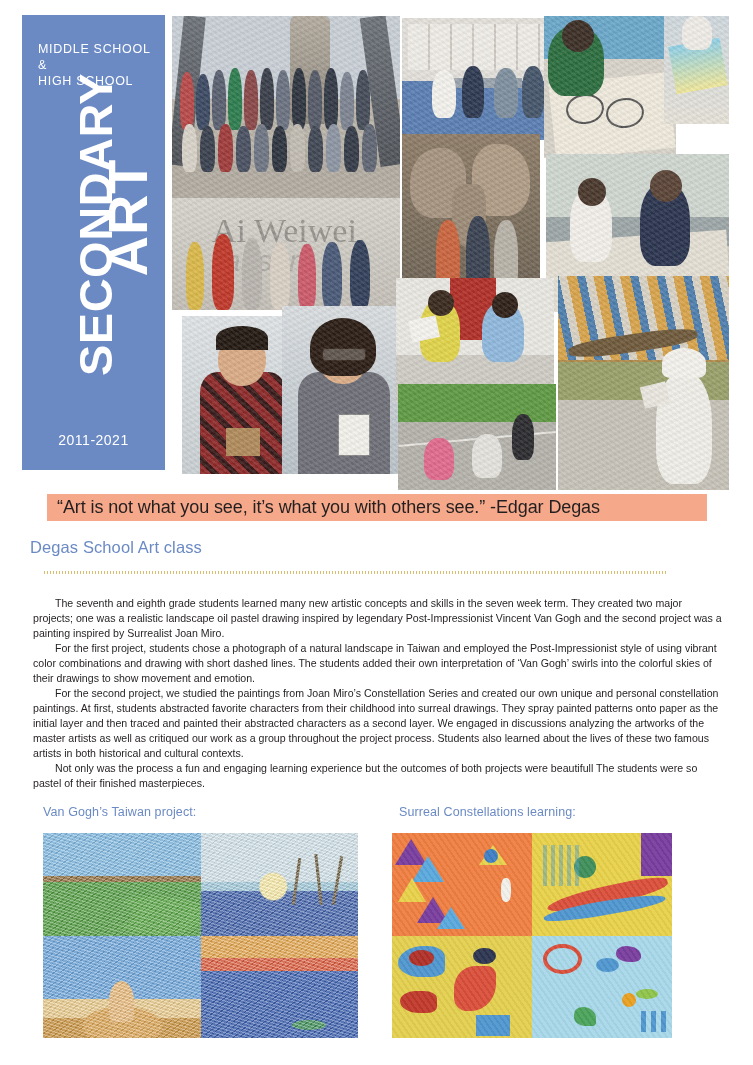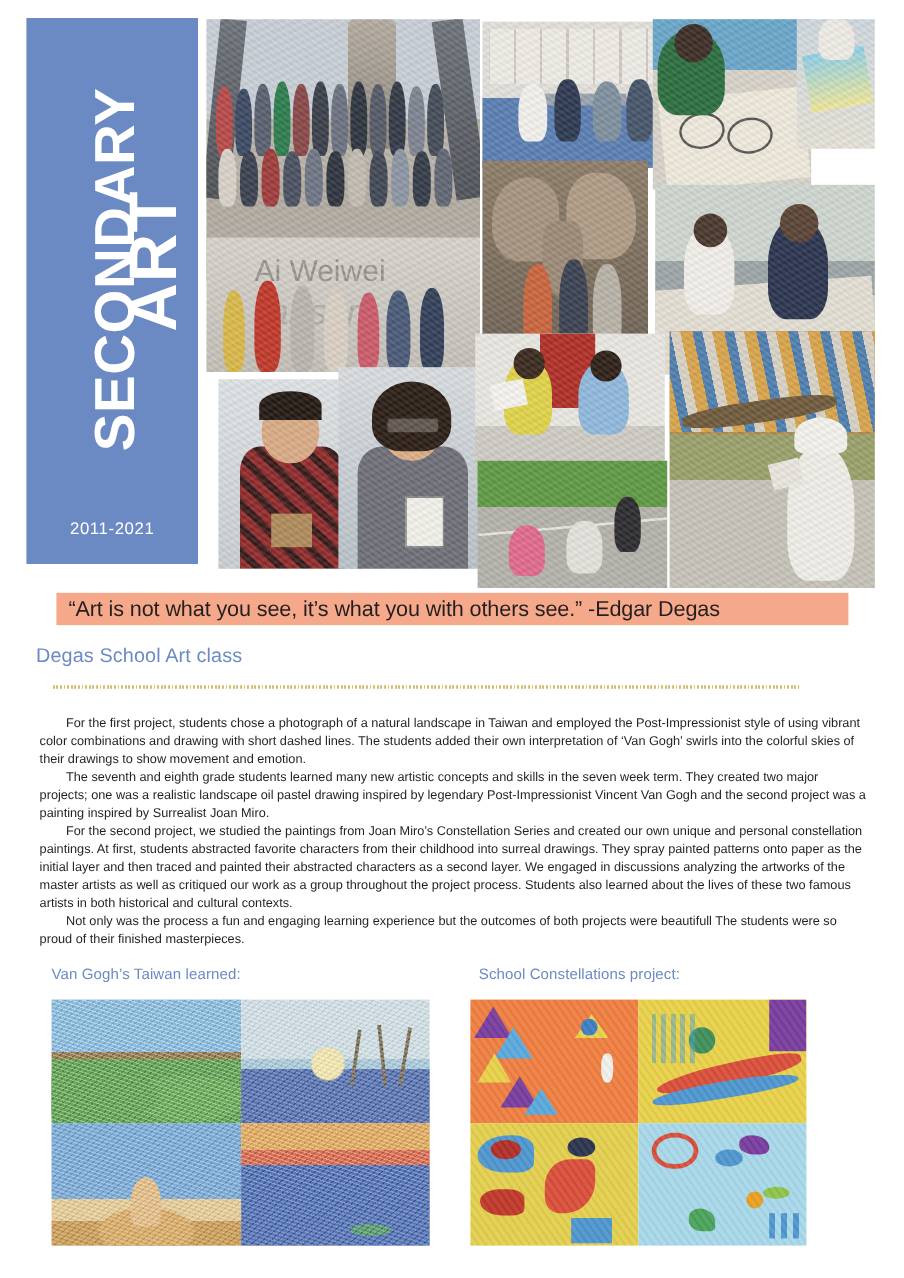--- a/index.html
+++ b/index.html
@@ -213,20 +213,25 @@
   .b2 { background: #e8d14a; }
   .b3 { background: #e3cf4e; }
   .b4 { background: #a8d8ea; }
   .shape { position:absolute; }
   .tri { width:0;height:0; }
 </style>
 </head>
 <body>
 
 <div class="sidebar">
+  <div class="sidebar-top">
+    <div>MIDDLE SCHOOL</div>
+    <div>&amp;</div>
+    <div>HIGH SCHOOL</div>
+  </div>
   <div class="vertical-wrap">
     <div class="vert-secondary">SECONDARY</div>
     <div class="vert-art">ART</div>
   </div>
   <div class="sidebar-year">2011-2021</div>
 </div>
 
 <div class="collage">
 
   <div class="ph" style="left:0;top:0;width:228px;height:218px;
@@ -256,21 +261,21 @@
       <div class="fig" style="left:118px;top:108px;width:15px;height:48px;background:#c2bcb2;"></div>
       <div class="fig" style="left:136px;top:110px;width:15px;height:46px;background:#414855;"></div>
       <div class="fig" style="left:154px;top:108px;width:15px;height:48px;background:#8d95a3;"></div>
       <div class="fig" style="left:172px;top:110px;width:15px;height:46px;background:#353c48;"></div>
       <div class="fig" style="left:190px;top:108px;width:15px;height:48px;background:#606774;"></div>
     </div>
     <div class="grain"></div>
   </div>
 
   <div class="ph" style="left:0;top:182px;width:228px;height:112px;background:linear-gradient(#d7d4cd,#c3bfb7);">
-    <div style="position:absolute;left:40px;top:14px;font-family:Liberation Sans, sans-serif;font-size:25px;color:#8e8b86;opacity:.85;white-space:nowrap;">Ai Weiwei</div>
+    <div style="position:absolute;left:40px;top:14px;font-family:Liberation Serif, serif;font-size:34px;color:#8e8b86;opacity:.85;white-space:nowrap;">Ai Weiwei</div>
     <div style="position:absolute;left:52px;top:46px;font-family:'Liberation Sans',sans-serif;font-size:30px;color:#a7a49f;opacity:.7;white-space:nowrap;font-style:italic;">absent</div>
     <div class="figs">
       <div class="fig" style="left:14px;top:44px;width:18px;height:68px;background:#d9b84a;"></div>
       <div class="fig" style="left:40px;top:36px;width:22px;height:76px;background:#c0392b;"></div>
       <div class="fig" style="left:70px;top:40px;width:20px;height:72px;background:#b9b4ae;"></div>
       <div class="fig" style="left:98px;top:44px;width:20px;height:68px;background:#d9cfc4;"></div>
       <div class="fig" style="left:126px;top:46px;width:18px;height:66px;background:#cc5b6a;"></div>
       <div class="fig" style="left:150px;top:44px;width:20px;height:68px;background:#4a5a78;"></div>
       <div class="fig" style="left:178px;top:42px;width:20px;height:70px;background:#33405a;"></div>
     </div>
@@ -369,28 +374,28 @@
 </div>
 
 <div class="quote-banner">
   <div class="quote-text">“Art is not what you see, it’s what you with others see.” -Edgar Degas</div>
 </div>
 
 <div class="section-heading">Degas School Art class</div>
 <div class="dotted-divider"></div>
 
 <div class="body-copy">
+  <p>The seventh and eighth grade students learned many new artistic concepts and skills in the seven week term.  They created two major projects; one was a realistic landscape oil pastel drawing inspired by legendary Post-Impressionist Vincent Van Gogh and the second project was a painting inspired by Surrealist Joan Miro.</p>
   <p>For the first project, students chose a photograph of a natural landscape in Taiwan and employed the Post-Impressionist style of using vibrant color combinations and drawing with short dashed lines.  The students added their own interpretation of ‘Van Gogh’ swirls into the colorful skies of their drawings to show movement and emotion.</p>
-  <p>The seventh and eighth grade students learned many new artistic concepts and skills in the seven week term.  They created two major projects; one was a realistic landscape oil pastel drawing inspired by legendary Post-Impressionist Vincent Van Gogh and the second project was a painting inspired by Surrealist Joan Miro.</p>
   <p>For the second project, we studied the paintings from Joan Miro’s Constellation Series and created our own unique and personal constellation paintings.  At first, students abstracted favorite characters from their childhood into surreal drawings.  They spray painted patterns onto paper as the initial layer and then traced and painted their abstracted characters as a second layer.  We engaged in discussions analyzing the artworks of the master artists as well as critiqued our work as a group throughout the project process.  Students also learned about the lives of these two famous artists in both historical and cultural contexts.</p>
-  <p>Not only was the process a fun and engaging learning experience but the outcomes of both projects were beautifull  The students were so proud of their finished masterpieces.</p>
-</div>
-
-<div class="caption left">Van Gogh’s Taiwan learned:</div>
-<div class="caption right">School Constellations project:</div>
+  <p>Not only was the process a fun and engaging learning experience but the outcomes of both projects were beautifull  The students were so pastel of their finished masterpieces.</p>
+</div>
+
+<div class="caption left">Van Gogh’s Taiwan project:</div>
+<div class="caption right">Surreal Constellations learning:</div>
 
 <div class="art-grid left">
   <div class="art a1">
     <div class="vg-strokes"></div>
   </div>
   <div class="art a2">
     <div style="position:absolute;left:60%;top:24%;width:3px;height:46%;background:#6b5a3a;transform:rotate(8deg);"></div>
     <div style="position:absolute;left:74%;top:20%;width:3px;height:50%;background:#6b5a3a;transform:rotate(-6deg);"></div>
     <div style="position:absolute;left:86%;top:22%;width:3px;height:48%;background:#6b5a3a;transform:rotate(10deg);"></div>
     <div class="vg-strokes"></div>

